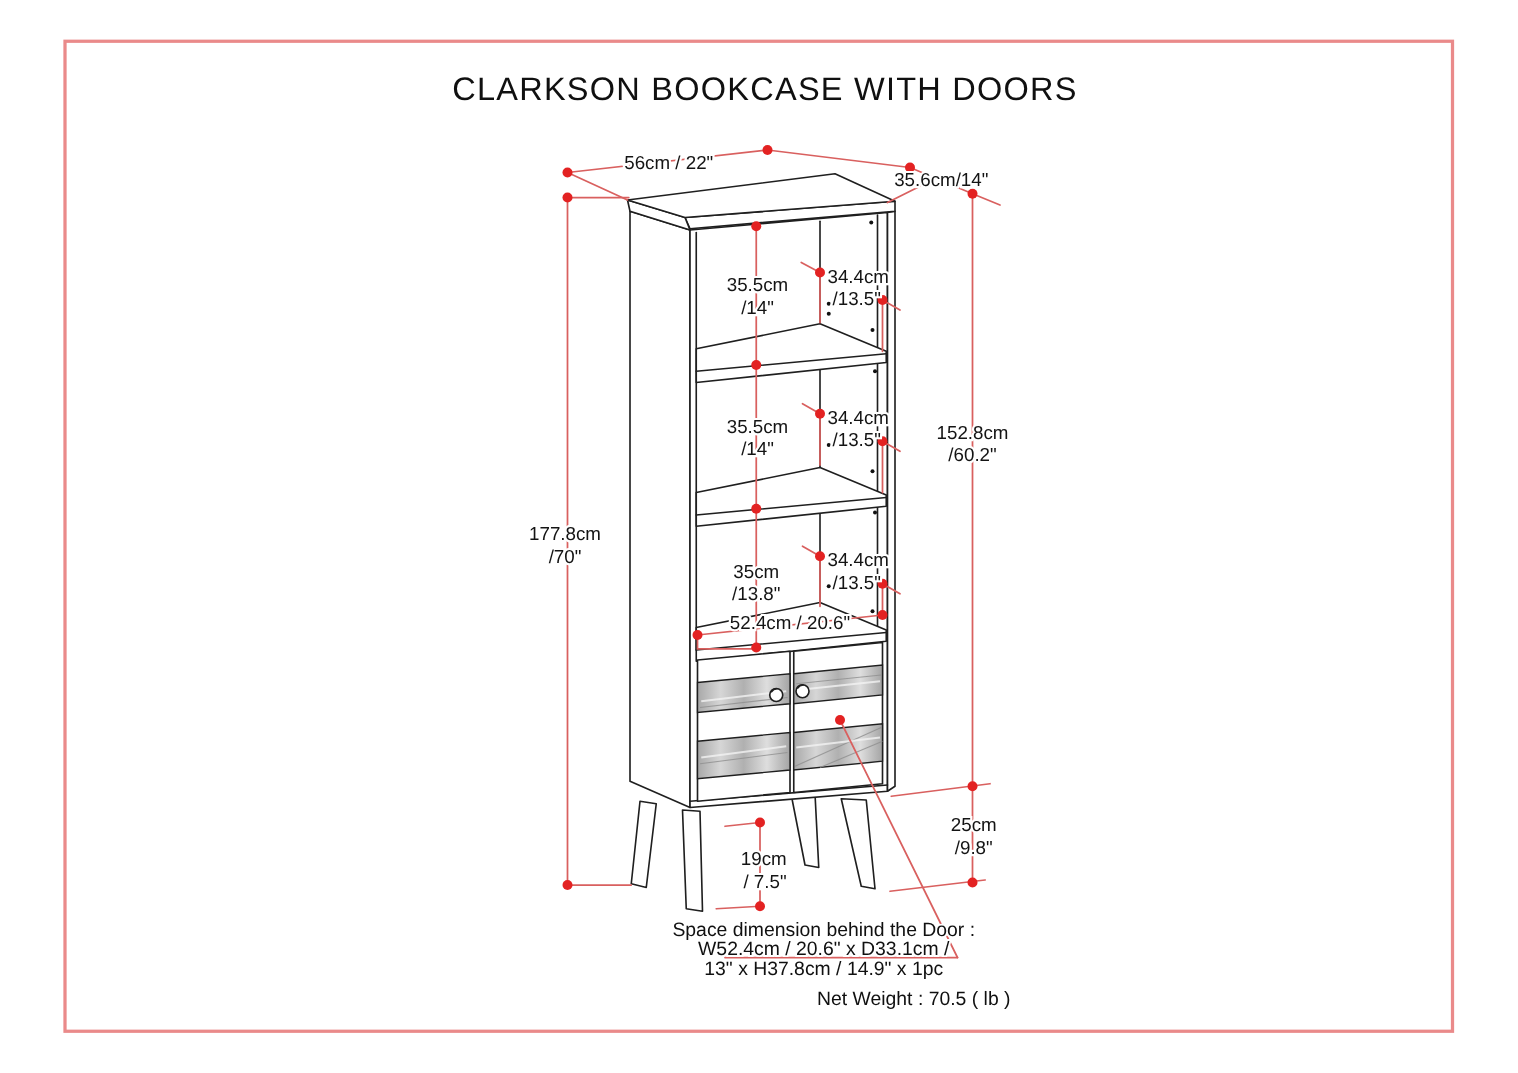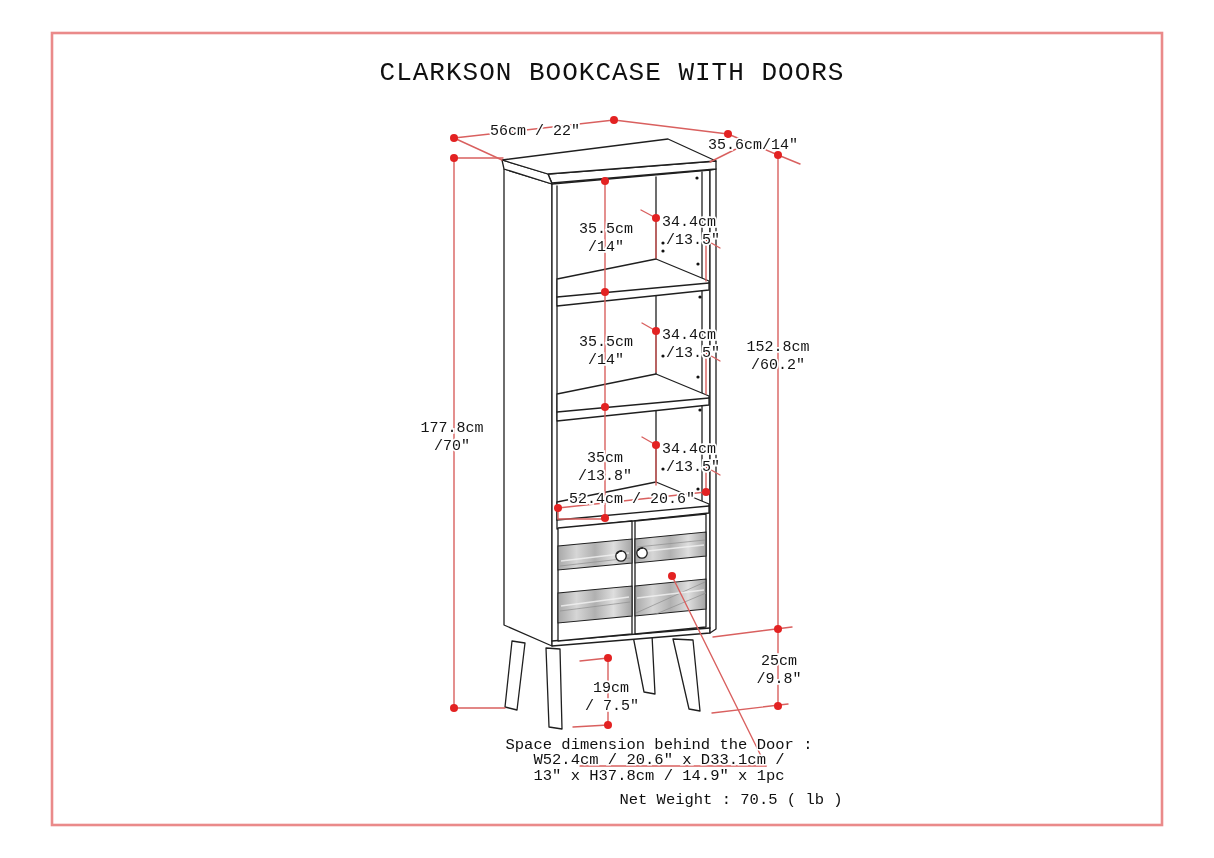--- a/index.html
+++ b/index.html
@@ -1,17 +1,17 @@
 <!DOCTYPE html>
 <html><head>
 <meta charset="utf-8">
 <style>
   html,body{margin:0;padding:0;background:#ffffff;}
   .sheet{position:relative;width:1214px;height:858px;background:#fff;overflow:hidden;
-         font-family:Liberation Mono, monospace;}
+         font-family:Liberation Sans, sans-serif;}
   svg{display:block;}
   .blk{fill:#ffffff;stroke:#1f1f1f;stroke-width:1.3;stroke-linejoin:round;}
   .lnb{fill:none;stroke:#1f1f1f;stroke-width:1.3;stroke-linejoin:round;stroke-linecap:round;}
   .grain{stroke:#1f1f1f;stroke-width:1.1;}
   .streak{fill:none;stroke:#f2f2f2;stroke-width:1.6;opacity:.8;}
   .streak2{fill:none;stroke:#8f8f8f;stroke-width:.9;opacity:.8;}
   .red{fill:none;stroke:#d9605f;stroke-width:1.4;stroke-linecap:round;}
   .brd{fill:none;stroke:#ea8a8a;stroke-width:2.6;}
   .dot{fill:#e32222;stroke:none;}
   .hole{fill:#111;stroke:none;}

